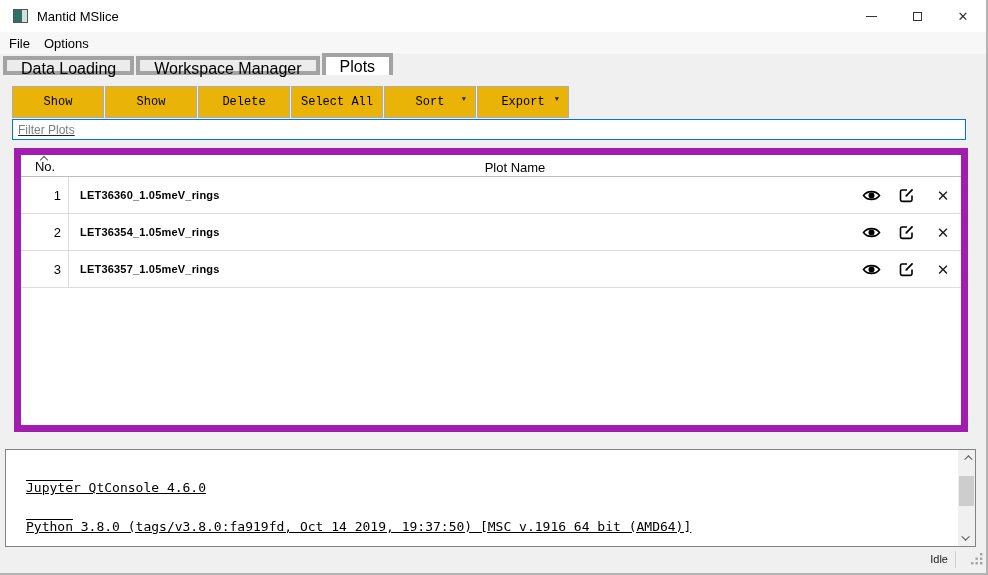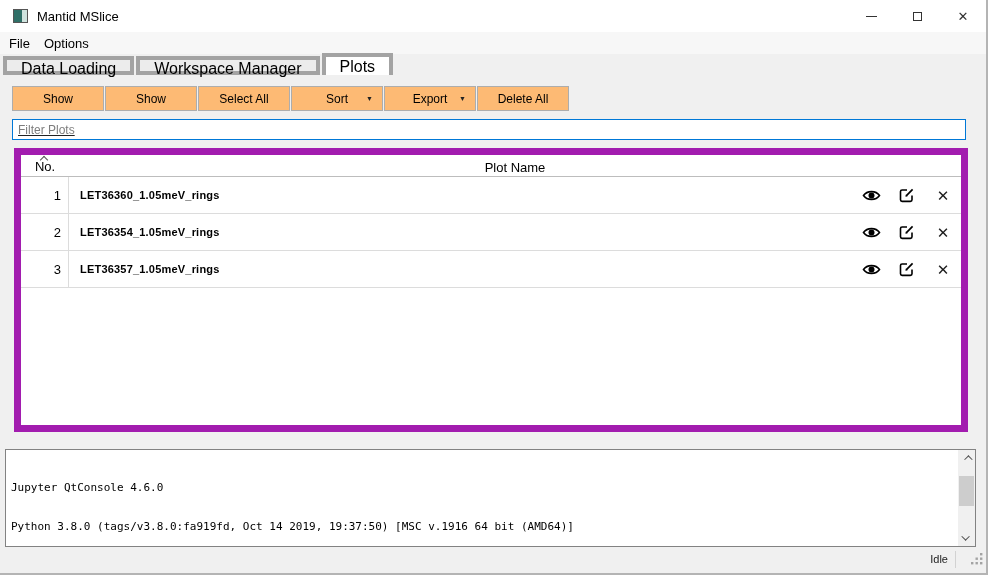--- a/index.html
+++ b/index.html
@@ -21,41 +21,41 @@
   .glyph-close{font-size:13px;color:#333;line-height:1;}
   
   .menubar{position:absolute;left:0;top:32px;right:0;height:22px;background:#f7f7f7;display:flex;align-items:center;padding-left:2px;}
   .menu-item{font-size:13px;padding:2px 7px;}
   
   .tabbar{position:absolute;left:0;top:54px;right:0;height:21px;display:flex;align-items:flex-end;padding-left:3px;}
   .tab{background:#ececec;border:4px solid #a3a3a3;height:19px;line-height:17px;padding:0 14px;font-size:16px;margin-right:2px;}
   .tab.active{background:#ffffff;height:22px;line-height:20px;border-bottom:none;position:relative;z-index:2;}
   
   .toolbar{position:absolute;left:12px;top:86px;display:flex;gap:1px;}
-  .btn{width:92px;height:25px;background:#fdba74;border:1px solid #adadad;font-size:12px;display:flex;align-items:center;justify-content:center;position:relative;font-family:Liberation Sans, sans-serif;}
+  .btn{width:92px;height:32px;background:#eab308;border:1px solid #adadad;font-size:12px;display:flex;align-items:center;justify-content:center;position:relative;font-family:Liberation Mono, monospace;}
   .btn .caret{position:absolute;right:9px;top:8px;font-size:7px;color:#222;}
   
   .filter-input{position:absolute;left:12px;top:119px;width:954px;height:21px;border:1px solid #0078d7;background:#fff;font-size:12px;padding:0 5px;font-family:inherit;color:#222;outline:none;text-decoration:underline;}
   .filter-input::placeholder{color:#7d7d7d;}
   
   .plots-table{position:absolute;left:14px;top:148px;width:954px;height:284px;background:#fff;border:7px solid #a21caf;}
   .thead{position:relative;height:22px;border-bottom:1px solid #bdbdbd;}
   .th-no{position:absolute;left:0;top:0;width:48px;height:100%;}
   .th-no-label{position:absolute;bottom:2px;left:0;width:100%;text-align:center;font-size:13px;}
   .sort-caret{position:absolute;top:2px;left:50%;margin-left:-4px;width:6px;height:6px;border:solid #555;border-width:1px 1px 0 0;transform:rotate(-45deg);}
   .th-name{position:absolute;left:48px;right:0;top:0;height:100%;display:flex;align-items:center;justify-content:center;font-size:13px;padding-top:3px;}
   .tr{position:relative;height:37px;border-bottom:1px solid #dcdcdc;background:#fff;}
   .td-no{position:absolute;left:0;top:0;width:48px;height:100%;border-right:1px solid #dcdcdc;display:flex;align-items:center;justify-content:flex-end;padding-right:7px;font-size:13px;}
   .td-name{position:absolute;left:48px;right:130px;top:0;height:100%;display:flex;align-items:center;padding-left:11px;font-size:11px;font-weight:600;letter-spacing:.2px;}
   .td-actions{position:absolute;right:8px;top:0;height:100%;display:flex;align-items:center;gap:16px;}
   .action{display:flex;align-items:center;justify-content:center;width:20px;height:20px;cursor:default;}
   .x-glyph{font-size:15px;color:#1a1a1a;line-height:1;}
   
   .console{position:absolute;left:5px;top:449px;width:971px;height:98px;background:#fff;border:1px solid #828282;}
-  .console-text{position:absolute;left:0;top:0;right:17px;bottom:0;padding:5px 5px;font-family:"DejaVu Sans Mono",monospace;font-size:11px;line-height:13px;white-space:pre;overflow:hidden;}
+  .console-text{position:absolute;left:0;top:0;right:17px;bottom:0;padding:5px 20px;font-family:"DejaVu Sans Mono",monospace;font-size:13px;line-height:13px;white-space:pre;overflow:hidden;text-decoration:underline;}
   .console-line{height:13px;}
   .scrollbar{position:absolute;right:0;top:0;width:17px;height:100%;background:#f0f0f0;}
   .sb-btn{position:absolute;left:0;width:100%;height:16px;display:flex;align-items:center;justify-content:center;}
   .sb-up{top:0;}
   .sb-down{bottom:0;}
   .chev{width:6px;height:6px;border:solid #4d4d4d;border-width:1.5px 1.5px 0 0;display:block;}
   .chev.up{transform:rotate(-45deg) translateY(2px);}
   .chev.down{transform:rotate(135deg) translateY(2px);}
   .sb-thumb{position:absolute;left:1px;right:1px;top:26px;height:30px;background:#cdcdcd;}
   
@@ -102,32 +102,32 @@
   </div>
 
   <div class="toolbar">
     <button class="btn">
         <span>Show</span>
       </button>
     <button class="btn">
         <span>Show</span>
       </button>
     <button class="btn">
+        <span>Delete</span>
+      </button>
+    <button class="btn">
         <span>Select All</span>
       </button>
     <button class="btn">
         <span>Sort</span>
         <span class="caret">▼</span>
       </button>
     <button class="btn">
         <span>Export</span>
         <span class="caret">▼</span>
-      </button>
-    <button class="btn">
-        <span>Delete All</span>
       </button>
   </div>
 
   <input class="filter-input" type="text" placeholder="Filter Plots" style="">
 
   <div class="plots-table">
     <div class="thead">
       <div class="th-no">
         <span class="sort-caret"></span>
         <span class="th-no-label">No.</span>

